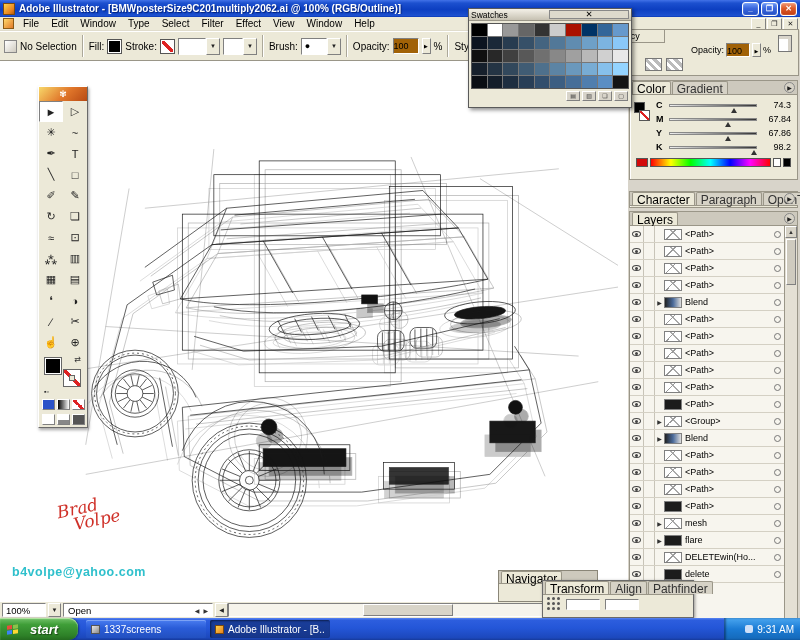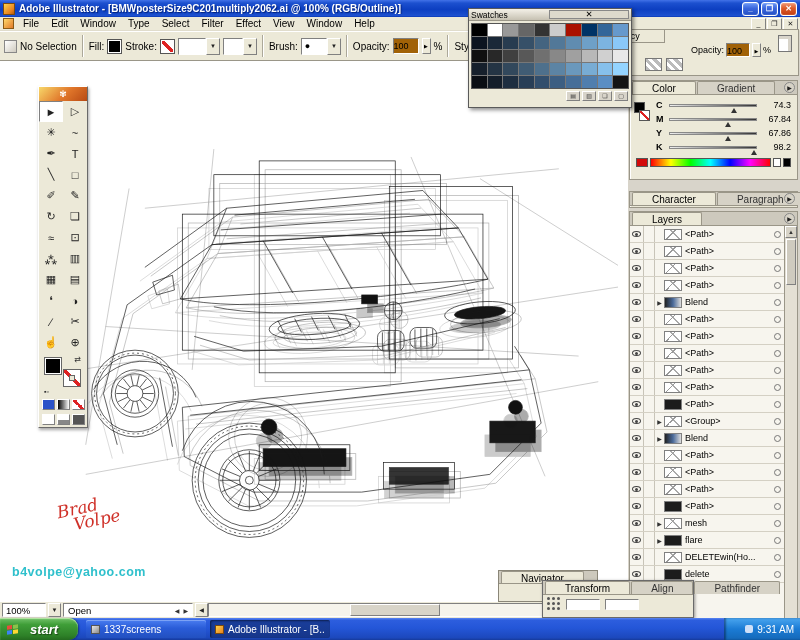--- a/index.html
+++ b/index.html
@@ -68,21 +68,21 @@
   .mini-btn.grad{background:linear-gradient(90deg,#000,#fff)}
   .mini-btn.none{background:linear-gradient(45deg,transparent 40%,#d22 40%,#d22 60%,transparent 60%),#fff}
   .mini-btn.scr1{background:#fff}
   .mini-btn.scr2{background:linear-gradient(180deg,#fff 60%,#888 60%)}
   .mini-btn.scr3{background:#555}
 
   
   .rightcol{position:absolute;left:628px;top:31px;width:172px;height:587px;background:#d8d4ca;z-index:10}
   .panel{position:absolute;left:1px;width:169px;background:#ece9d8;border:1px solid #9a9688;box-shadow:1px 1px 0 #fff inset}
   .ptabs{display:flex;height:14px;border-bottom:1px solid #9a9688;background:#cdc9bd;padding-left:2px;position:relative}
-  .ptab{font-size:10px;line-height:12px;padding:1px 19px 0;border:1px solid #9a9688;border-bottom:none;background:#d6d2c6;margin-right:1px;border-radius:2px 2px 0 0;color:#333;white-space:nowrap}
+  .ptab{font-size:12px;line-height:12px;padding:1px 4px 0;border:1px solid #9a9688;border-bottom:none;background:#d6d2c6;margin-right:1px;border-radius:2px 2px 0 0;color:#333;white-space:nowrap}
   .ptab.active{background:#ece9d8;color:#000}
   .pmenu{position:absolute;right:2px;top:1px;width:11px;height:11px;border-radius:50%;background:#d6d2c6;border:1px solid #888;font-size:6px;text-align:center;line-height:10px;color:#222}
 
   
   .transp{position:absolute;left:560px;top:29px;width:239px;height:47px;background:#ece9d8;border:1px solid #9a9688;z-index:15}
   .transp .ttab{position:absolute;left:20px;top:0;width:84px;height:13px;overflow:hidden;font-size:9px;line-height:12px;padding-left:4px;background:#ece9d8;border-right:1px solid #9a9688;border-bottom:1px solid #9a9688}
   .transp .oprow{position:absolute;left:130px;top:13px;display:flex;align-items:center;gap:2px;font-size:9px}
   .checker{width:17px;height:13px;border:1px solid #777;
     background:repeating-linear-gradient(45deg,#bbb 0 3px,#fff 3px 6px)}
   .transp .masks{position:absolute;left:84px;top:28px;display:flex;gap:4px}
@@ -148,21 +148,21 @@
   .tf-body{display:flex;align-items:center;gap:5px;padding:2px 4px}
   .ref-grid{display:grid;grid-template-columns:repeat(3,4px);grid-template-rows:repeat(3,4px);gap:1px}
   .ref-grid i{width:3px;height:3px;background:#555;border-radius:50%;display:block}
   .tf-field{width:34px;height:11px;background:#fff;border:1px solid;border-color:#808080 #fff #fff #808080}
 
   
   .statusbar{position:absolute;left:0;top:601px;width:628px;height:17px;background:#ece9d8;border-top:1px solid #fff;
     display:flex;align-items:center;gap:2px;padding:0 2px;font-size:9.5px;z-index:6}
   .zoom-box{width:44px;height:14px;background:#fff;border:1px solid;border-color:#808080 #fff #fff #808080;padding:1px 3px 0}
   .sb-btn{width:13px;height:14px;background:#ece9d8;border:1px solid;border-color:#fff #808080 #808080 #fff;font-size:6px;text-align:center;line-height:12px;color:#222}
-  .status-field{width:130px;height:14px;background:#fff;border:1px solid;border-color:#808080 #fff #fff #808080;display:flex;align-items:center;padding:0 4px;gap:4px}
+  .status-field{width:150px;height:14px;background:#fff;border:1px solid;border-color:#808080 #fff #fff #808080;display:flex;align-items:center;padding:0 4px;gap:4px}
   .status-field span:first-child{flex:1}
   .sf-arrow{font-size:6px;color:#333}
   .hscroll{flex:1;height:14px;display:flex;align-items:stretch}
   .hs-track{flex:1;background:#f6f4ec;border:1px solid;border-color:#808080 #fff #fff #808080;position:relative}
   .hs-thumb{position:absolute;left:35%;top:0;width:90px;height:100%;background:#d8d4c8;border:1px solid;border-color:#fff #808080 #808080 #fff}
 
   
   .taskbar{position:absolute;left:0;top:618px;width:800px;height:22px;z-index:100;display:flex;align-items:stretch;
     background:linear-gradient(180deg,#5a85f2 0%,#2d5ede 10%,#2456d8 45%,#1c48bc 90%,#163a9c 100%)}
   .start{width:78px;display:flex;align-items:center;gap:12px;padding:0 10px 0 7px;color:#fff;font-weight:bold;font-style:italic;font-size:13px;

